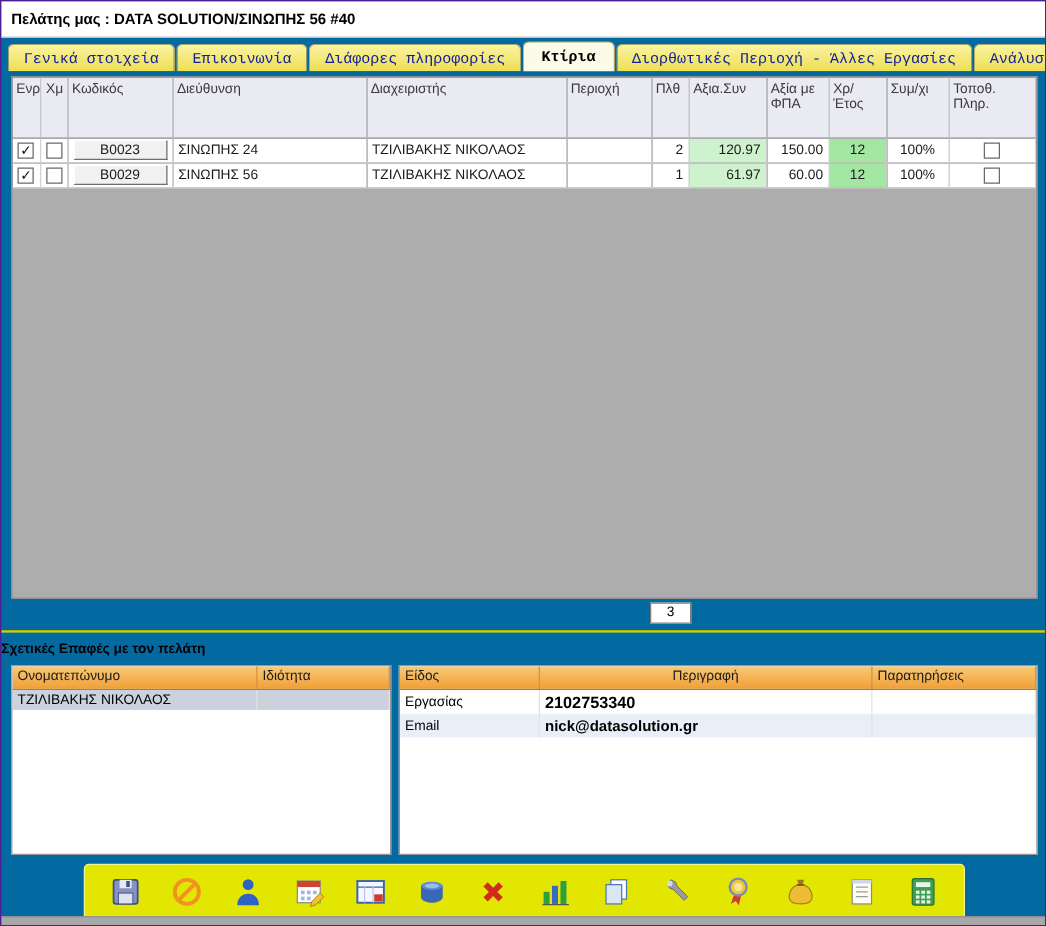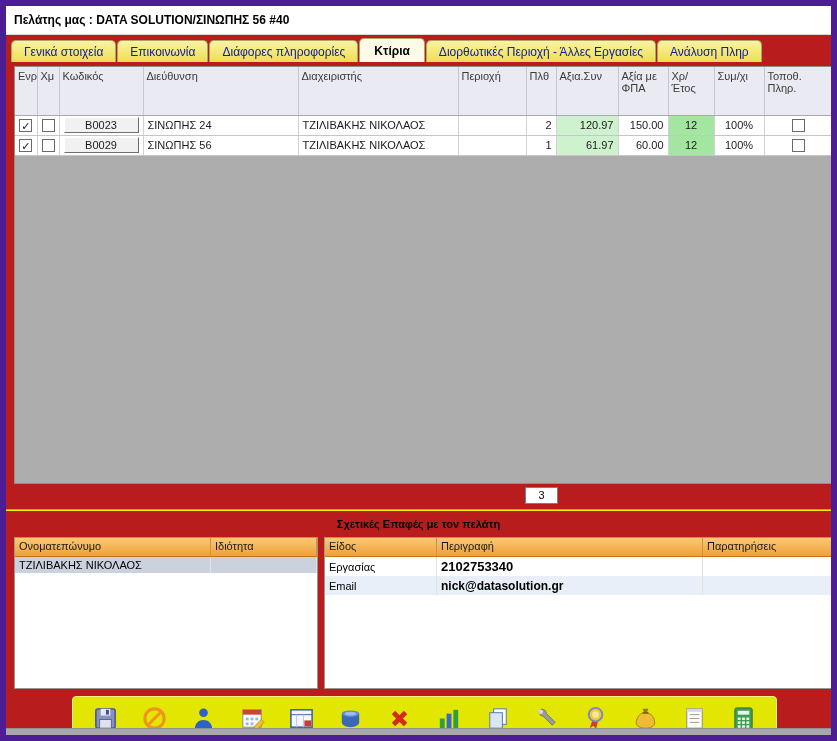--- a/index.html
+++ b/index.html
@@ -1,56 +1,56 @@
 <!DOCTYPE html>
 <html><head>
 <meta charset="utf-8">
 <style>
   html,body{margin:0;padding:0;}
   body{font-family:"Liberation Sans","DejaVu Sans",sans-serif;background:#c8c8c8;}
-  .window{position:relative;width:837px;height:741px;background:#b91c1c;border:6px solid #4c1d95;overflow:hidden;box-sizing:border-box;}
+  .window{position:relative;width:837px;height:741px;background:#0369a1;border:1px solid #4c1d95;overflow:hidden;box-sizing:border-box;}
 
   .titlebar{position:absolute;left:0;top:0;width:100%;height:29px;background:#ffffff;border-bottom:1px solid #d8d8d8;display:flex;align-items:center;padding-left:8px;box-sizing:border-box;}
   .titlebar span{font-size:12px;font-weight:bold;color:#000;}
 
-  .tabbar{position:absolute;left:0;top:29px;width:100%;height:27px;display:flex;align-items:flex-end;padding-left:5px;box-sizing:border-box;gap:1px;}
+  .tabbar{position:absolute;left:0;top:29px;width:100%;height:27px;display:flex;align-items:flex-end;padding-left:5px;box-sizing:border-box;gap:1px;font-family:Liberation Mono, monospace;}
   .tab{background:linear-gradient(#faf3a2,#eede52);border:1px solid #a8a868;border-bottom:none;border-radius:5px 5px 0 0;padding:4px 12px 3px;font-size:12px;color:#10209a;white-space:nowrap;cursor:pointer;}
   .tab.active{background:#fcfbe8;color:#000;font-weight:bold;padding:5px 14px 4px;}
 
   .table-area{position:absolute;left:8px;top:60px;width:821px;height:418px;background:#adadad;border:1px solid #8e8e8e;box-sizing:border-box;overflow:hidden;}
   table.grid{border-collapse:collapse;width:819px;table-layout:fixed;}
   .grid th{background:#eaeaf2;border-right:1px solid #c6c6d2;border-bottom:1px solid #a8a8b4;font-weight:normal;font-size:11px;color:#3a3a3a;text-align:left;vertical-align:top;padding:3px;height:48px;box-sizing:border-box;overflow:hidden;}
-  .grid th.c{text-align:left;}
+  .grid th.c{text-align:right;}
   .grid td{background:#fff;border-right:1px solid #d2d2d2;border-bottom:1px solid #c6c6c6;font-size:11px;color:#1a1a1a;padding:1px 4px;height:20px;box-sizing:border-box;white-space:nowrap;overflow:hidden;}
   td.c{text-align:center;} td.r{text-align:right;}
   td.val{background:#cdf2cd;} td.yr{background:#a2e6a2;}
   .cb{width:13px;height:13px;background:#fff;border:1px solid #6a6a6a;margin:0 auto;font-size:11px;font-weight:bold;line-height:12px;text-align:center;color:#101010;box-sizing:border-box;}
   .code-btn{display:block;background:#f1f1f1;border:1px solid;border-color:#ffffff #6e6e6e #6e6e6e #ffffff;text-align:center;font-size:11px;padding:1px 0;cursor:pointer;}
 
   .counter-box{position:absolute;left:519px;top:481px;width:33px;height:17px;background:#fff;border:1px solid #7e7e7e;font-size:11px;line-height:15px;text-align:center;box-sizing:border-box;}
 
   .contacts-divider{position:absolute;left:0;top:503px;width:100%;height:0;border-top:1px solid #aeb200;border-bottom:1px solid #eef200;}
-  .contacts-title{position:absolute;left:0;top:512px;width:100%;text-align:center;font-size:11px;font-weight:bold;color:#000;}
+  .contacts-title{position:absolute;left:0;top:512px;width:100%;font-size:11px;font-weight:bold;color:#000;}
 
   .ctable{position:absolute;top:531px;background:#fff;border:1px solid #969696;box-sizing:border-box;overflow:hidden;height:152px;}
   .ctable-left{left:8px;width:304px;}
   .ctable-right{left:318px;width:511px;}
   .chead{display:flex;height:18px;background:linear-gradient(#f9c977,#f0a037);border-bottom:1px solid #c07818;}
   .chead div{font-size:11px;color:#1a1a1a;padding:2px 4px;border-right:1px solid #d89040;box-sizing:border-box;white-space:nowrap;overflow:hidden;}
   .crow{display:flex;align-items:center;box-sizing:border-box;}
   .crow div{padding:0 4px;box-sizing:border-box;white-space:nowrap;overflow:hidden;border-right:1px solid #e2e2e2;height:100%;display:flex;align-items:center;}
   .crow.selected{background:#cbd2de;}
   .crow.alt{background:#e9eff8;}
   .cell-name{width:196px;font-size:11px;}
   .cell-role{flex:1;font-size:11px;}
   .cell-type{width:112px;font-size:11px;}
   .cell-desc{width:266px;font-size:13px;font-weight:bold;color:#000;text-align:center;}
   .cell-notes{flex:1;font-size:11px;}
   .hw-name{width:196px;} .hw-role{flex:1;}
-  .hw-type{width:112px;} .hw-desc{width:266px;} .hw-notes{flex:1;}
+  .hw-type{width:112px;} .hw-desc{width:266px;text-align:center;} .hw-notes{flex:1;}
 
   .toolbar{position:absolute;left:66px;top:690px;width:705px;height:45px;background:#e2e600;border:1px solid #f4f48a;border-radius:4px;display:flex;align-items:center;justify-content:space-evenly;box-sizing:border-box;}
   .tool{width:34px;height:34px;display:flex;align-items:center;justify-content:center;cursor:pointer;}
   .tool svg{width:27px;height:27px;}
 
   .bottom-edge{position:absolute;left:0;bottom:0;width:100%;height:6px;background:#a6a8aa;border-top:1px solid #8e9092;}
 </style>
 </head>
 <body>
 

